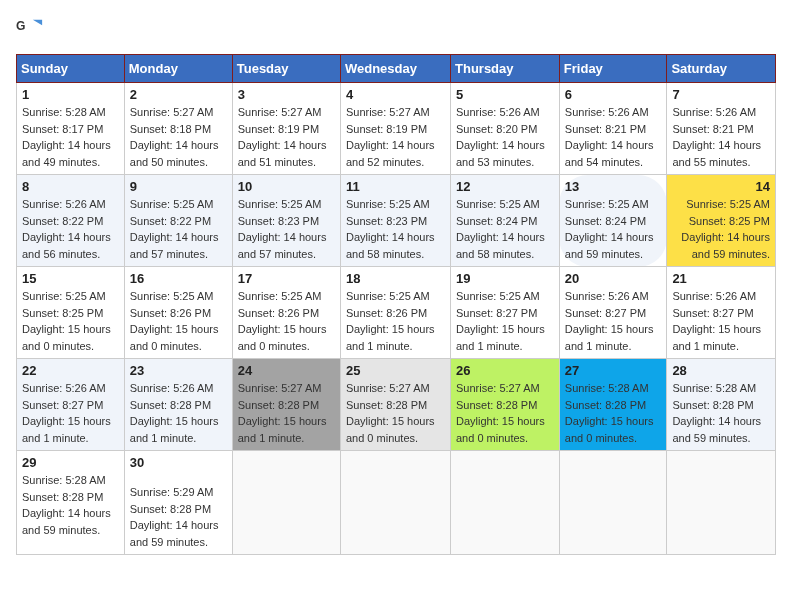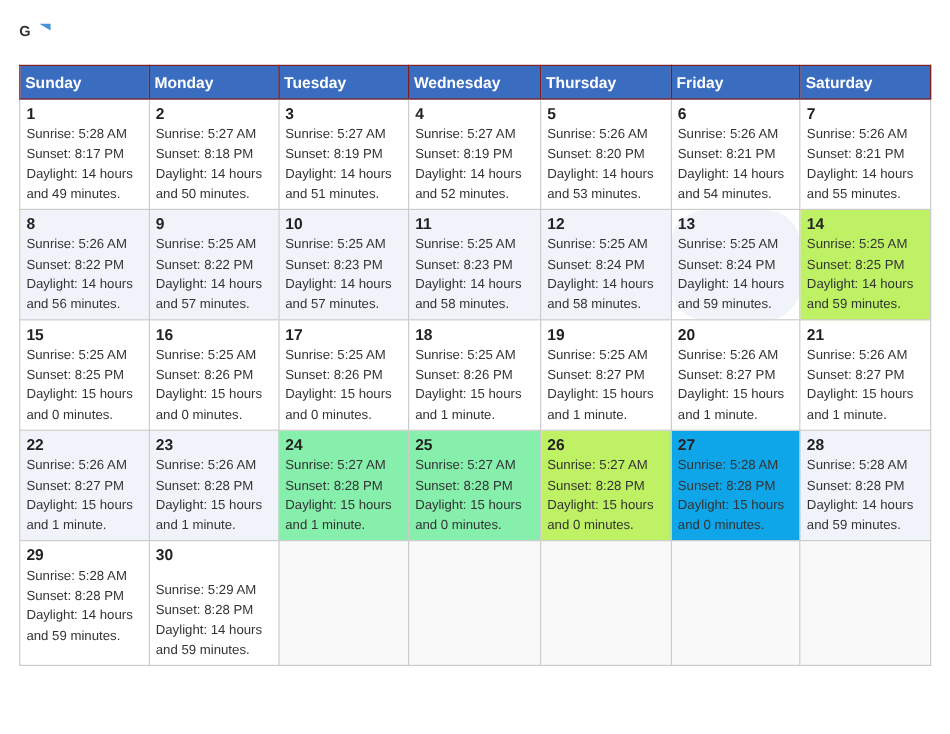--- a/index.html
+++ b/index.html
@@ -209,21 +209,21 @@
 Daylight: 14 hours
 and 58 minutes.</div>
         </td>
         <td style="background: rgb(240, 244, 250); border-radius: 29px;">
           <span class="day-number">13</span>
           <div class="day-info" style="white-space: pre-line;">Sunrise: 5:25 AM
 Sunset: 8:24 PM
 Daylight: 14 hours
 and 59 minutes.</div>
         </td>
-        <td style="background: #bef264;">
+        <td style="background: #fde047; text-align: right;">
           <span class="day-number">14</span>
           <div class="day-info" style="white-space: pre-line;">Sunrise: 5:25 AM
 Sunset: 8:25 PM
 Daylight: 14 hours
 and 59 minutes.</div>
         </td>
       </tr>
       <tr>
         <td>
           <span class="day-number">15</span>
@@ -283,28 +283,28 @@
 Daylight: 15 hours
 and 1 minute.</div>
         </td>
         <td style="background: rgb(240, 244, 250);">
           <span class="day-number">23</span>
           <div class="day-info" style="white-space: pre-line;">Sunrise: 5:26 AM
 Sunset: 8:28 PM
 Daylight: 15 hours
 and 1 minute.</div>
         </td>
-        <td style="background: #86efac; margin-left: 31px;">
+        <td style="background: #a3a3a3; margin-left: 31px;">
           <span class="day-number">24</span>
           <div class="day-info" style="white-space: pre-line;">Sunrise: 5:27 AM
 Sunset: 8:28 PM
 Daylight: 15 hours
 and 1 minute.</div>
         </td>
-        <td style="background: #86efac;">
+        <td style="background: #e5e5e5;">
           <span class="day-number">25</span>
           <div class="day-info" style="white-space: pre-line;">Sunrise: 5:27 AM
 Sunset: 8:28 PM
 Daylight: 15 hours
 and 0 minutes.</div>
         </td>
         <td style="background: #bef264;">
           <span class="day-number">26</span>
           <div class="day-info" style="white-space: pre-line;">Sunrise: 5:27 AM
 Sunset: 8:28 PM

